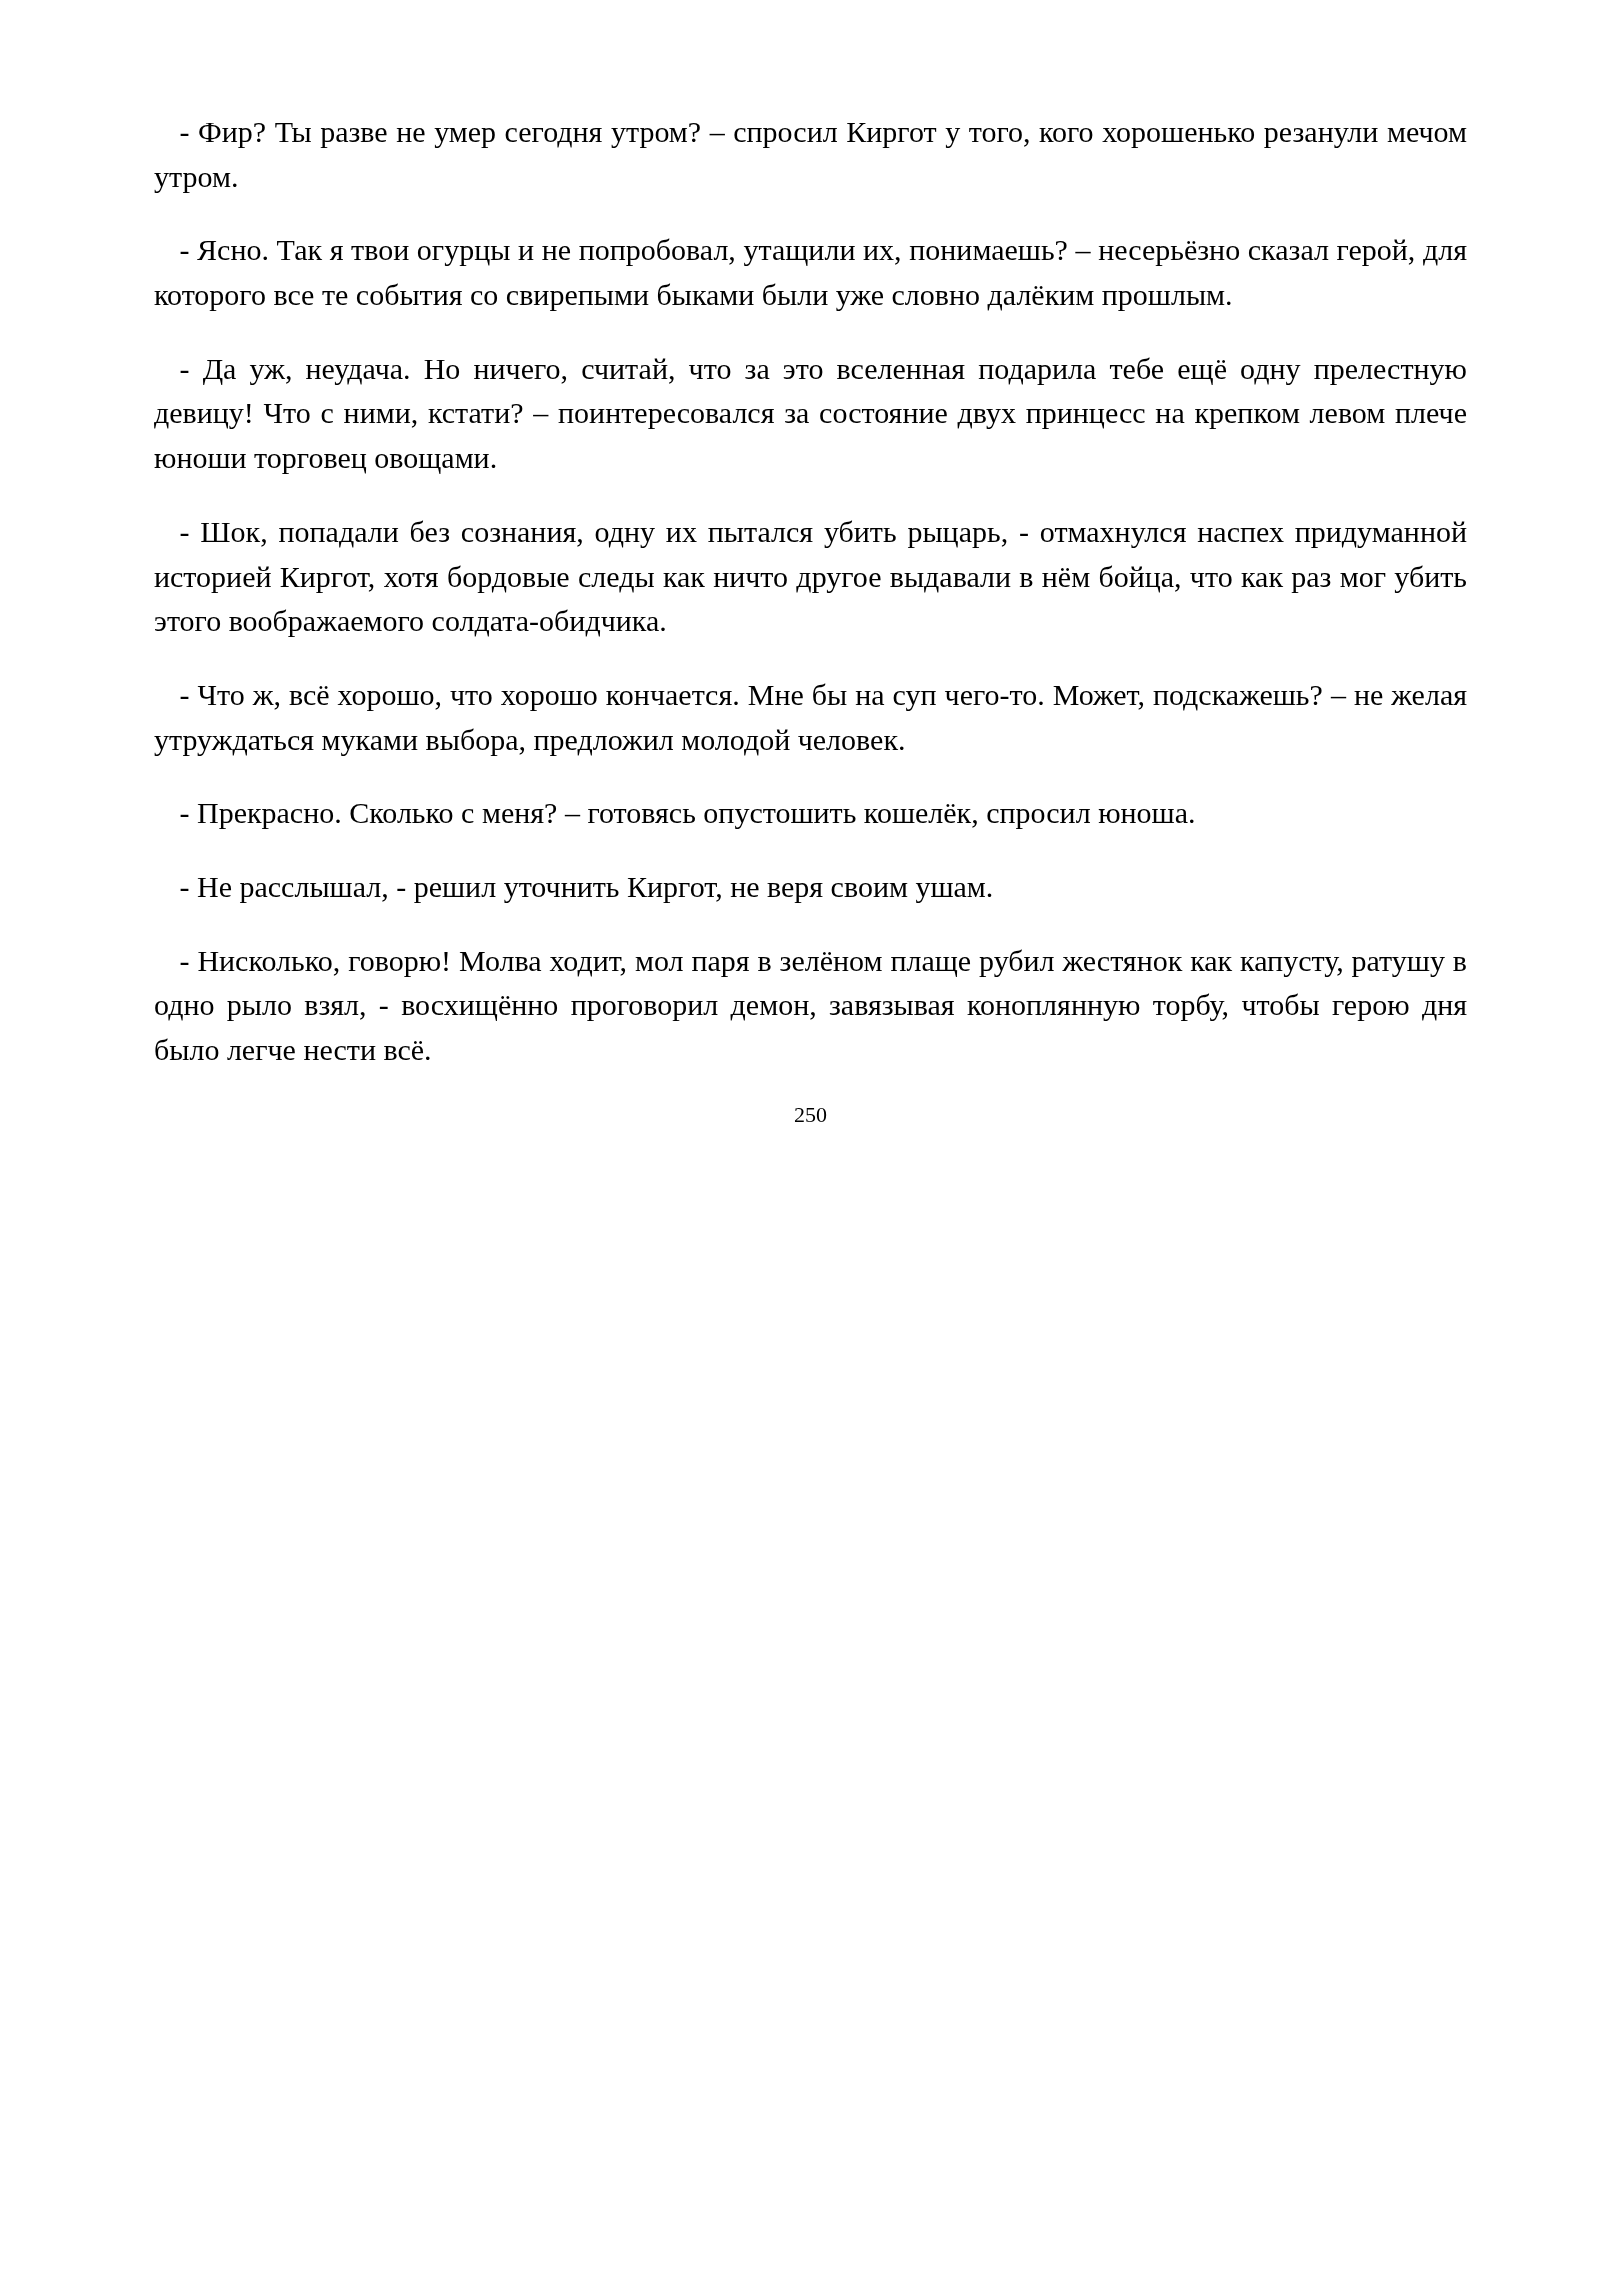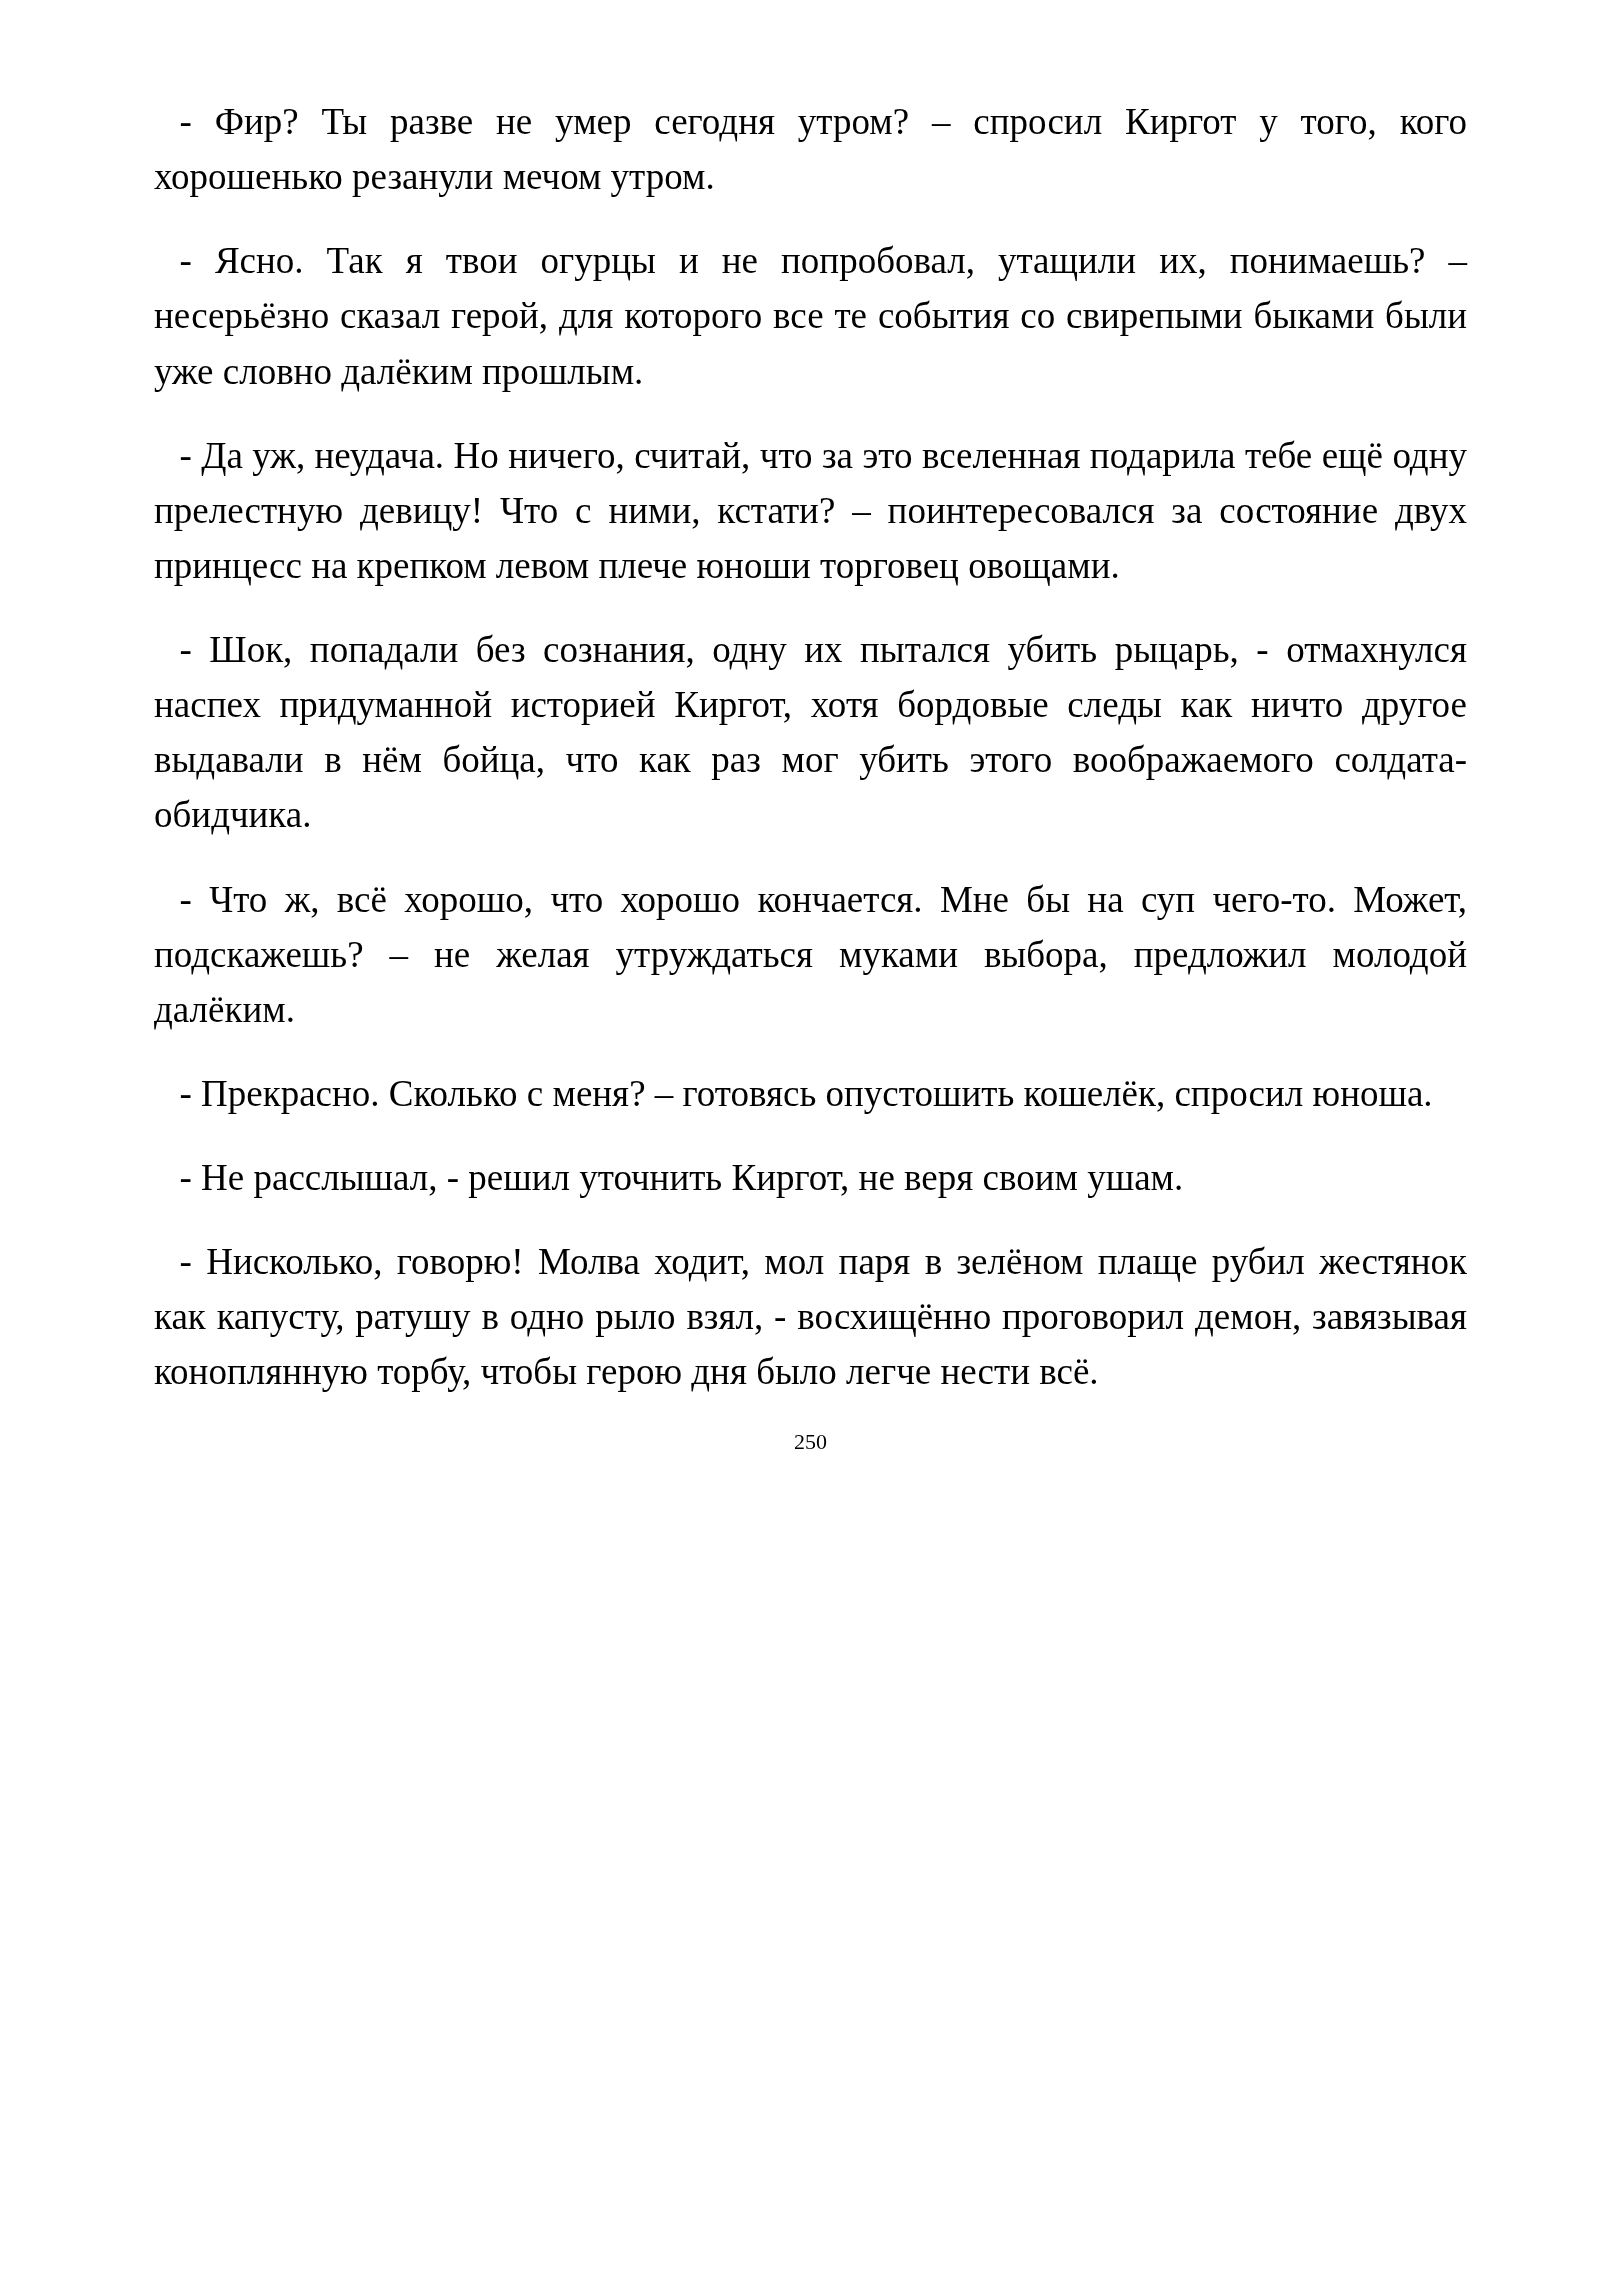--- a/index.html
+++ b/index.html
@@ -19,25 +19,25 @@
     width: 1621px;
     min-height: 2293px;
     box-sizing: border-box;
     padding: 94px 147px 59px 147px;
   }
   .body-text {
     width: 1313px;
     margin: 0 auto;
   }
   .para {
-    font-size: 37px;
+    font-size: 30px;
     line-height: 1.49;
     text-align: justify;
     text-justify: inter-word;
-    margin: 0 0 29px 0;
+    margin: 16px 0 29px 0;
     text-indent: 25.5px;
     hyphens: none;
   }
   .para.no-indent {
     text-indent: 0;
   }
   .page-number {
     width: 1313px;
     margin: 21.6px auto 0 auto;
     text-align: center;
@@ -47,20 +47,20 @@
 </style>
 </head>
 <body>
 
 <div class="page">
   <div class="body-text">
     <p class="para">- Фир? Ты разве не умер сегодня утром? – спросил Киргот у того, кого хорошенько резанули мечом утром.</p>
     <p class="para">- Ясно. Так я твои огурцы и не попробовал, утащили их, понимаешь? – несерьёзно сказал герой, для которого все те события со свирепыми быками были уже словно далёким прошлым.</p>
     <p class="para">- Да уж, неудача. Но ничего, считай, что за это вселенная подарила тебе ещё одну прелестную девицу! Что с ними, кстати? – поинтересовался за состояние двух принцесс на крепком левом плече юноши торговец овощами.</p>
     <p class="para">- Шок, попадали без сознания, одну их пытался убить рыцарь, - отмахнулся наспех придуманной историей Киргот, хотя бордовые следы как ничто другое выдавали в нём бойца, что как раз мог убить этого воображаемого солдата-обидчика.</p>
-    <p class="para">- Что ж, всё хорошо, что хорошо кончается. Мне бы на суп чего-то. Может, подскажешь? – не желая утруждаться муками выбора, предложил молодой далёким.</p>
+    <p class="para">- Что ж, всё хорошо, что хорошо кончается. Мне бы на суп чего-то. Может, подскажешь? – не желая утруждаться муками выбора, предложил молодой человек.</p>
     <p class="para">- Прекрасно. Сколько с меня? – готовясь опустошить кошелёк, спросил юноша.</p>
     <p class="para">- Не расслышал, - решил уточнить Киргот, не веря своим ушам.</p>
     <p class="para">- Нисколько, говорю! Молва ходит, мол паря в зелёном плаще рубил жестянок как капусту, ратушу в одно рыло взял, - восхищённо проговорил демон, завязывая коноплянную торбу, чтобы герою дня было легче нести всё.</p>
   </div>
   <div class="page-number">250</div>
 </div>
 
 
 </body></html>

